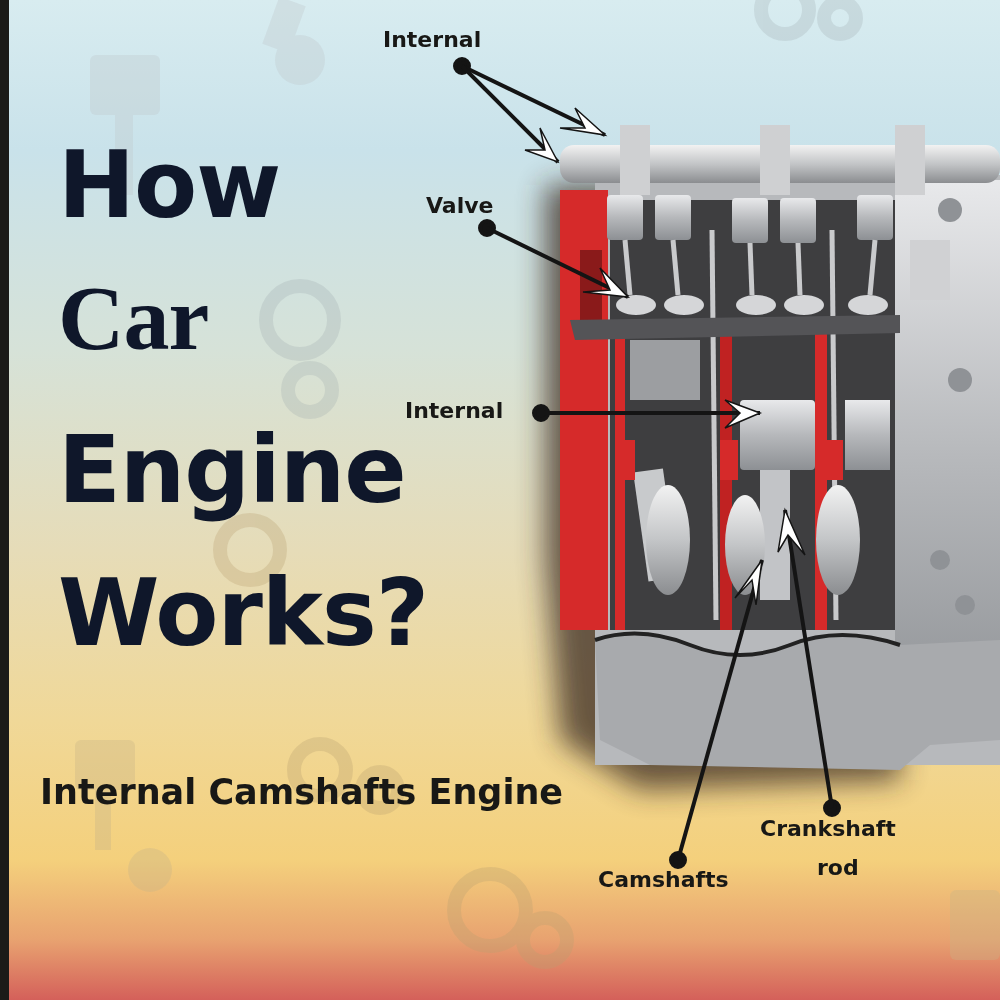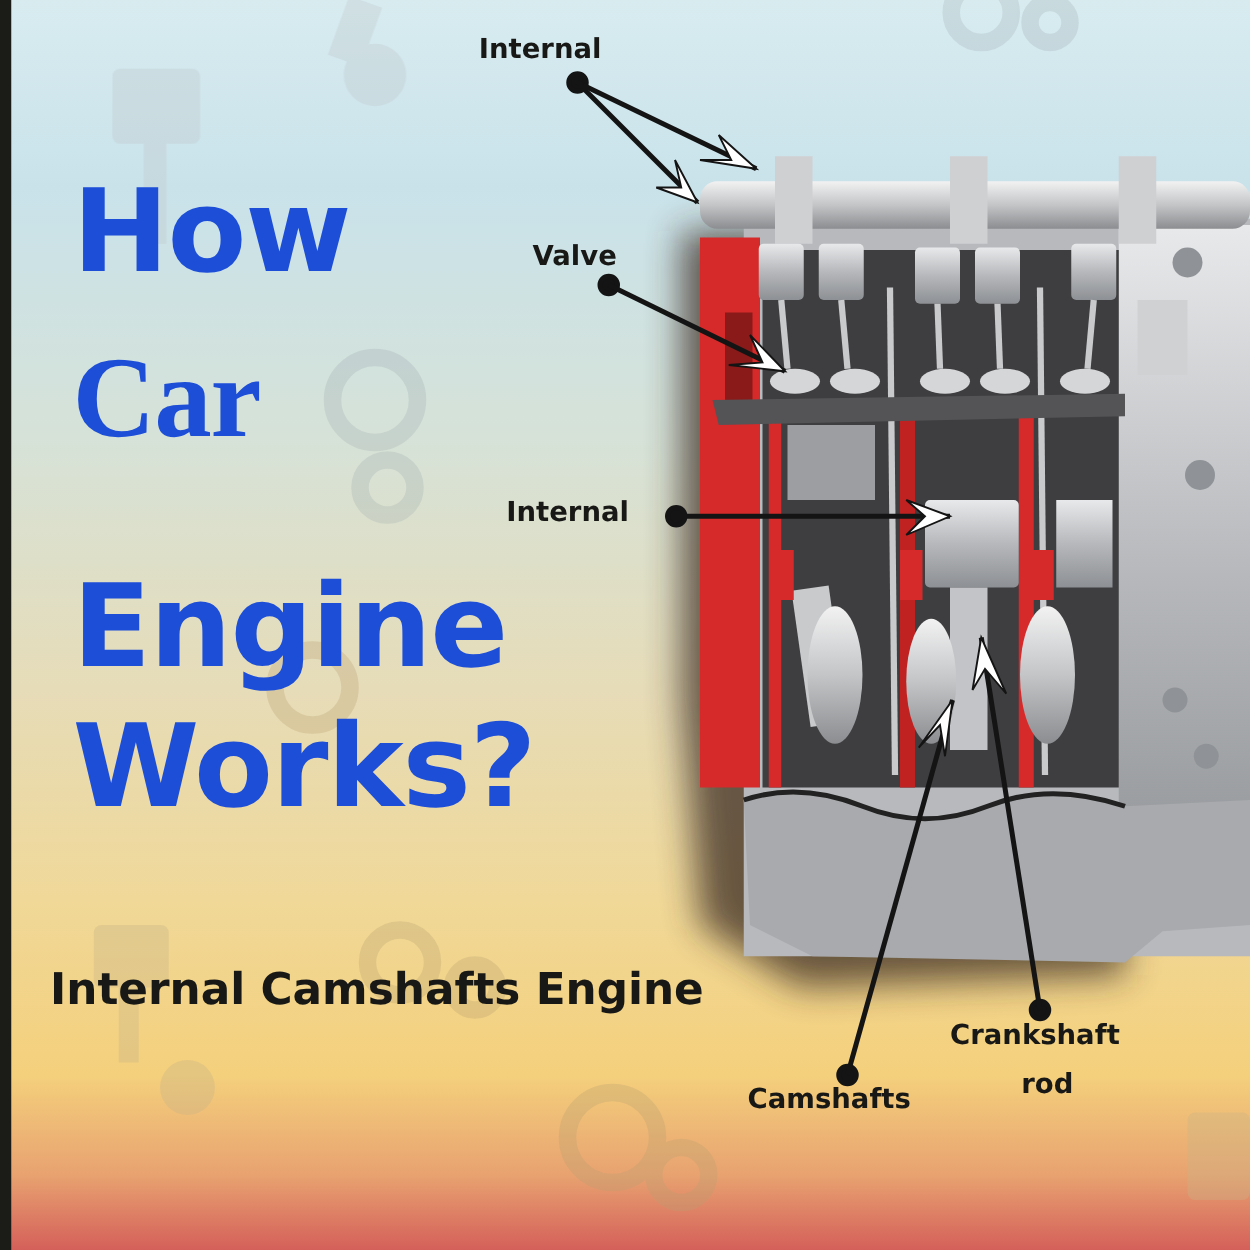--- a/index.html
+++ b/index.html
@@ -1,20 +1,20 @@
 <!DOCTYPE html>
 <html><head>
 <meta charset="utf-8">
 <style>
   html,body{margin:0;padding:0;}
   body{width:1000px;height:1000px;overflow:hidden;position:relative;
     font-family:"DejaVu Sans", sans-serif;
     background:linear-gradient(to bottom,#d8ecf0 0%,#c9e2ea 15%,#d6e2d8 35%,#e6dcb8 55%,#f0d898 72%,#f4d07c 86%,#e8a270 94%,#d4605a 100%);}
   .leftbar{position:absolute;left:0;top:0;width:9px;height:1000px;background:#1b1b18;}
-  .title-line{position:absolute;left:58px;font-weight:bold;color:#1d4ed8;font-size:92px;letter-spacing:-1px;line-height:1;}
+  .title-line{position:absolute;left:58px;font-weight:bold;color:#0f172a;font-size:92px;letter-spacing:-1px;line-height:1;}
   .subtitle{position:absolute;left:40px;top:772px;font-weight:bold;font-size:35px;color:#181816;}
   .label{position:absolute;font-weight:bold;font-size:22px;color:#181816;white-space:nowrap;}
   svg{position:absolute;left:0;top:0;}
 </style>
 </head>
 <body>
 
 <div class="leftbar"></div>
 
 <svg width="1000" height="1000">
@@ -130,21 +130,21 @@
     <circle cx="950" cy="210" r="12"></circle>
       <circle cx="960" cy="380" r="12"></circle>
       <circle cx="940" cy="560" r="10"></circle>
       <circle cx="965" cy="605" r="10"></circle>
   </g>
   <rect x="910" y="240" width="40" height="60" fill="#d0d1d3"></rect>
 </svg>
 
 <div class="title-line" style="top:140px;">How</div>
 <div class="title-line" style="top:272px;font-family:Liberation Serif, serif;">Car</div>
-<div class="title-line" style="top:425px;margin-top:31px;">Engine</div>
+<div class="title-line" style="top:425px;">Engine</div>
 <div class="title-line" style="top:568px;">Works?</div>
 
 <div class="subtitle">Internal Camshafts Engine</div>
 
 <div class="label" style="left:383px;top:27px;">Internal</div>
 <div class="label" style="left:426px;top:193px;">Valve</div>
 <div class="label" style="left:405px;top:398px;">Internal</div>
 <div class="label" style="left:598px;top:867px;">Camshafts</div>
 <div class="label" style="left:760px;top:816px;">Crankshaft</div>
 <div class="label" style="left:817px;top:855px;">rod</div>

